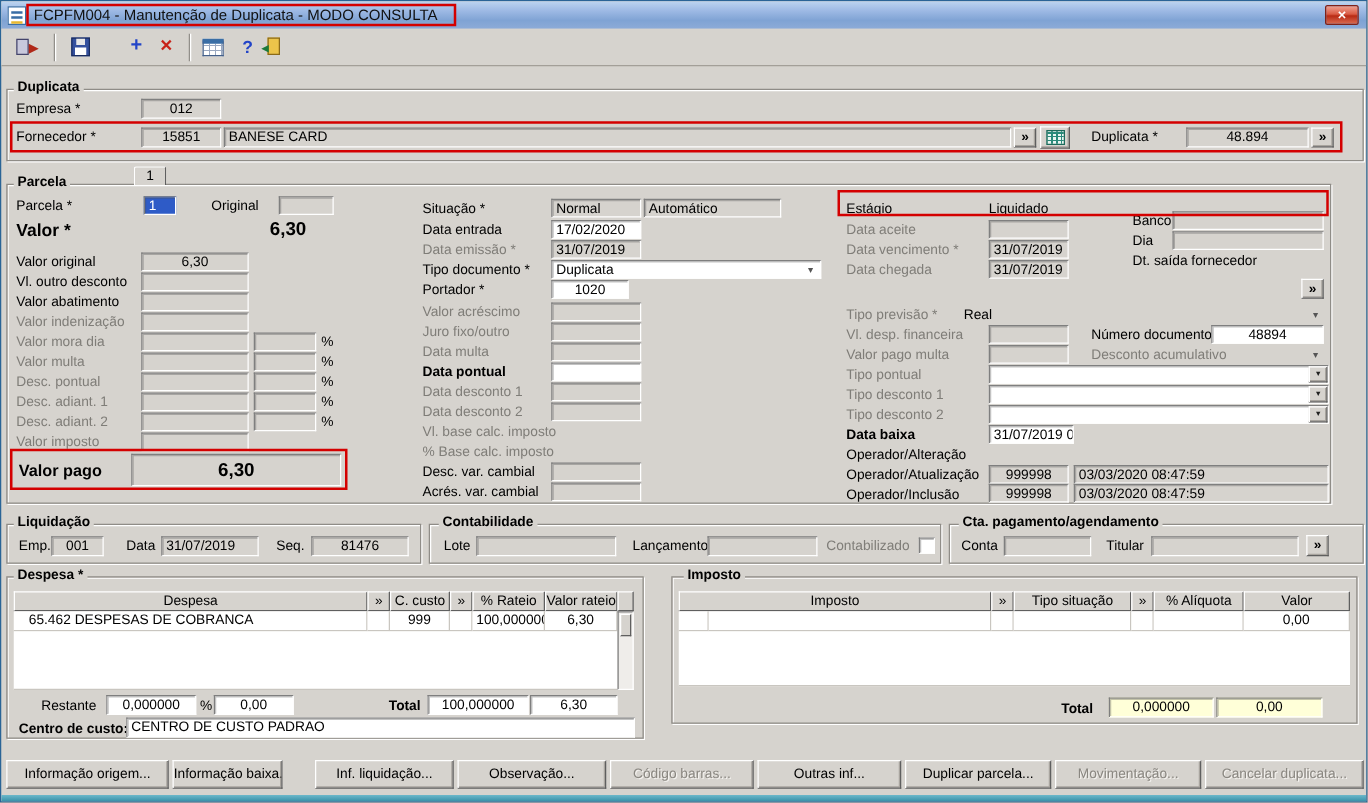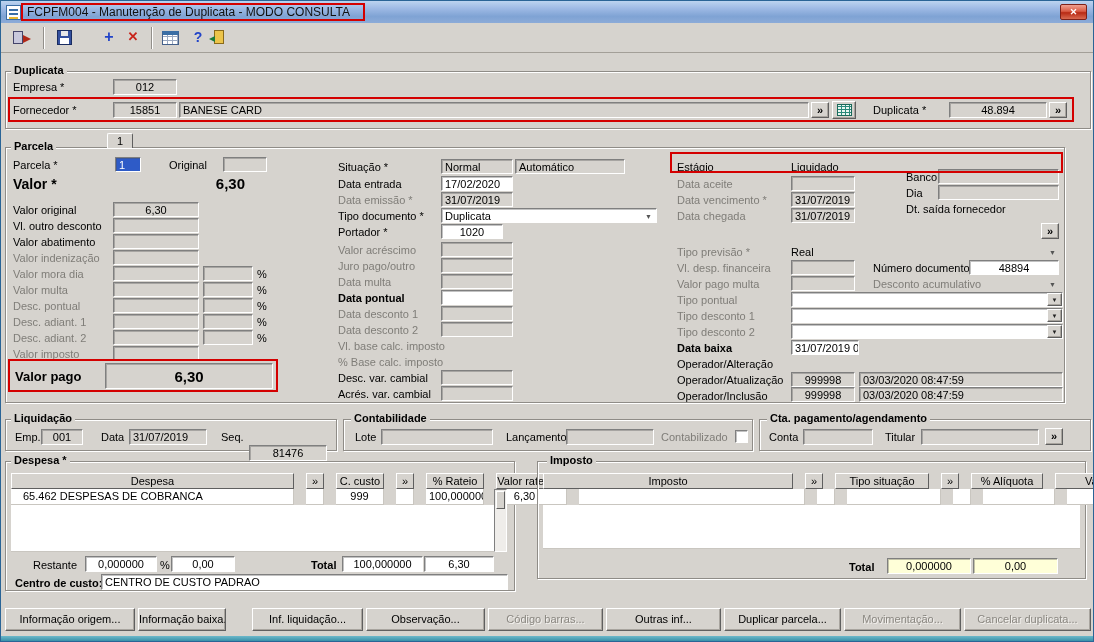--- a/index.html
+++ b/index.html
@@ -57,21 +57,21 @@
   .icon-calc { position:absolute; left:4px; top:2px; width:15px; height:12px; background-color:#eaf6f2;
     background-image:repeating-linear-gradient(0deg,transparent 0 2px,#2a8a7a 2px 3px),repeating-linear-gradient(90deg,transparent 0 3px,#2a8a7a 3px 4px);
     border:1px solid #1c6a5a; }
 
   .gb { position:absolute; border:1px solid #8f8c87; box-shadow:inset 1px 1px 0 #fff, 1px 1px 0 #fff; }
   .gb-label { position:absolute; font-size:11px; font-weight:bold; background:#d6d3ce; padding:0 3px; line-height:13px; z-index:5; }
 
   .tab { position:absolute; width:26px; height:15px; background:#d6d3ce; border:1px solid #5f5f5f; border-bottom:none;
     border-top-color:#fff; border-left-color:#fff; border-radius:2px 2px 0 0; text-align:center; line-height:14px; z-index:6; }
 
-  .trow { position:absolute; display:flex; height:16px;gap:12px; }
+  .trow { position:absolute; display:flex; height:16px; }
   .th { background:#d6d3ce; border-top:1px solid #fff; border-left:1px solid #fff; border-right:1px solid #5f5f5f; border-bottom:1px solid #5f5f5f;
     text-align:center; font-size:11px; line-height:14px; overflow:hidden; white-space:nowrap; }
   .tc { background:#fff; border-right:1px solid #c9c6c0; border-bottom:1px solid #c9c6c0; font-size:11px; line-height:15px; padding:0 3px; white-space:nowrap; overflow:hidden; }
   .filler { position:absolute; background:#fff; border-bottom:1px solid #c9c6c0; }
   .scrolltrack { position:absolute; background:#efedea; border:1px solid; border-color:#7f7f7f #fff #fff #7f7f7f; }
   .scrollthumb { position:absolute; left:1px; top:1px; width:9px; height:18px; background:#d6d3ce; border:1px solid; border-color:#fff #5f5f5f #5f5f5f #fff; }
 
   .btn { position:absolute; height:23px; font-size:11px; text-align:center; line-height:21px; background:#d6d3ce;
     border:1px solid; border-color:#fff #5f5f5f #5f5f5f #fff; box-shadow:inset -1px -1px 0 #a8a49e; white-space:nowrap; overflow:hidden; }
   .btn.disabled { color:#8a8781; text-shadow:1px 1px 0 #f4f2ef; }
@@ -186,21 +186,21 @@
   <div class="fld ro h15" style="left:440px;top:191px;width:72px">31/07/2019</div>
   <div class="lbl" style="left:337px;top:209px">Tipo documento *</div>
   <div class="fld h15" style="left:440px;top:207px;width:216px">Duplicata</div>
   <div class="flat-arrow" style="left:644px;top:211px">▼</div>
   <div class="lbl" style="left:337px;top:225px">Portador *</div>
   <div class="fld num h15" style="left:440px;top:223px;width:62px">1020</div>
   <div class="mini-btn" style="left:1040px;top:222px">»</div>
 
   <div class="lbl dim" style="left:337px;top:243px">Valor acréscimo</div>
   <div class="fld ro h15" style="left:440px;top:241px;width:72px"></div>
-  <div class="lbl dim" style="left:337px;top:259px">Juro pago/outro</div>
+  <div class="lbl dim" style="left:337px;top:259px">Juro fixo/outro</div>
   <div class="fld ro h15" style="left:440px;top:257px;width:72px"></div>
   <div class="lbl dim" style="left:337px;top:275px">Data multa</div>
   <div class="fld ro h15" style="left:440px;top:273px;width:72px"></div>
   <div class="lbl b" style="left:337px;top:291px">Data pontual</div>
   <div class="fld h15" style="left:440px;top:289px;width:72px"></div>
   <div class="lbl dim" style="left:337px;top:307px">Data desconto 1</div>
   <div class="fld ro h15" style="left:440px;top:305px;width:72px"></div>
   <div class="lbl dim" style="left:337px;top:323px">Data desconto 2</div>
   <div class="fld ro h15" style="left:440px;top:321px;width:72px"></div>
   <div class="lbl dim" style="left:337px;top:339px">Vl. base calc. imposto</div>
@@ -220,21 +220,21 @@
   <div class="fld ro h15" style="left:937px;top:168px;width:121px"></div>
   <div class="lbl dim" style="left:676px;top:193px">Data vencimento *</div>
   <div class="fld ro h15" style="left:790px;top:191px;width:64px">31/07/2019</div>
   <div class="lbl" style="left:905px;top:186px">Dia</div>
   <div class="fld ro h15" style="left:937px;top:184px;width:121px"></div>
   <div class="lbl dim" style="left:676px;top:209px">Data chegada</div>
   <div class="fld ro h15" style="left:790px;top:207px;width:64px">31/07/2019</div>
   <div class="lbl" style="left:905px;top:202px">Dt. saída fornecedor</div>
 
   <div class="lbl dim" style="left:676px;top:245px">Tipo previsão *</div>
-  <div class="lbl" style="left:790px;top:245px">Real</div>
+  <div class="lbl" style="left:770px;top:245px">Real</div>
   <div class="flat-arrow" style="left:1048px;top:247px">▼</div>
 
   <div class="lbl dim" style="left:676px;top:261px">Vl. desp. financeira</div>
   <div class="fld ro h15" style="left:790px;top:259px;width:64px"></div>
   <div class="lbl" style="left:872px;top:261px">Número documento</div>
   <div class="fld num h15" style="left:968px;top:259px;width:90px">48894</div>
 
   <div class="lbl dim" style="left:676px;top:277px">Valor pago multa</div>
   <div class="fld ro h15" style="left:790px;top:275px;width:64px"></div>
   <div class="lbl dim" style="left:872px;top:277px">Desconto acumulativo</div>
@@ -260,21 +260,21 @@
   <div class="fld ro num h15" style="left:790px;top:386px;width:64px">999998</div>
   <div class="fld ro h15" style="left:858px;top:386px;width:204px">03/03/2020 08:47:59</div>
 
   <div class="gb" style="left:4px;top:418px;width:332px;height:32px"></div>
   <div class="gb-label" style="left:10px;top:411px">Liquidação</div>
   <div class="lbl" style="left:14px;top:430px">Emp.</div>
   <div class="fld ro num" style="left:40px;top:428px;width:42px">001</div>
   <div class="lbl" style="left:100px;top:430px">Data</div>
   <div class="fld ro" style="left:128px;top:428px;width:78px">31/07/2019</div>
   <div class="lbl" style="left:220px;top:430px">Seq.</div>
-  <div class="fld ro num" style="left:248px;top:444px;width:78px">81476</div>
+  <div class="fld ro num" style="left:248px;top:428px;width:78px">81476</div>
 
   <div class="gb" style="left:342px;top:418px;width:410px;height:32px"></div>
   <div class="gb-label" style="left:350px;top:411px">Contabilidade</div>
   <div class="lbl" style="left:354px;top:430px">Lote</div>
   <div class="fld ro" style="left:380px;top:428px;width:112px"></div>
   <div class="lbl" style="left:505px;top:430px">Lançamento</div>
   <div class="fld ro" style="left:565px;top:428px;width:88px"></div>
   <div class="lbl dim" style="left:660px;top:430px">Contabilizado</div>
   <div class="chk" style="left:734px;top:429px"></div>
 

